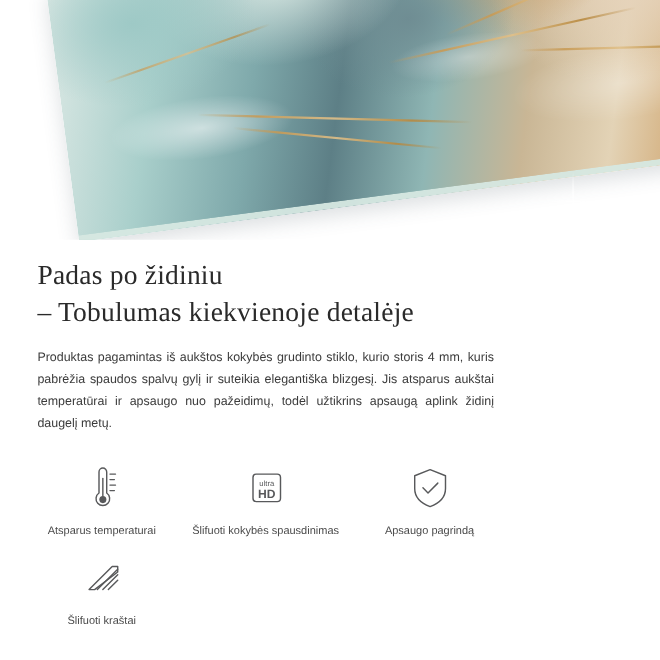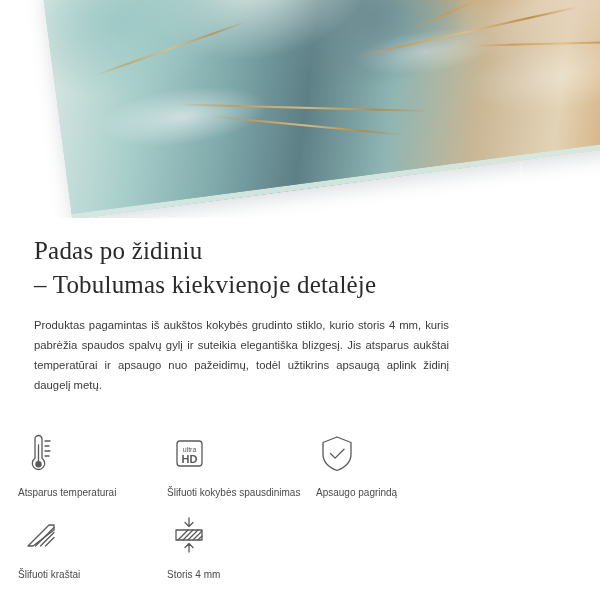--- a/index.html
+++ b/index.html
@@ -118,36 +118,36 @@
     font-weight: 400;
     margin: 0 0 14px 0;
     letter-spacing: 0.2px;
   }
   .headline .l2 { display: block; font-family: Liberation Serif, serif; }
 
   .paragraph {
     font-size: 11.3px;
     line-height: 1.78;
     color: #3b3b3b;
-    margin: 0 0 32px 0;
+    margin: 0 0 22px 0;
     max-width: 538px;
     text-align: justify;
   }
 
   
   .features {
     display: grid;
     grid-template-columns: repeat(3, 1fr);
     row-gap: 14px;
     padding: 4px 18px 0 18px;
   }
   .feature {
     display: flex;
     flex-direction: column;
-    align-items: flex-start;
+    align-items: center;
     justify-content: flex-start;
   }
   .feature-icon {
     height: 46px;
     display: flex;
     align-items: center;
     justify-content: center;
     margin-bottom: 9px;
   }
   .feature-label {
@@ -237,26 +237,15 @@
         <svg width="44" height="42" viewBox="0 0 44 42" aria-hidden="true">
           <path class="stroke" d="M10 31 L31 10 H36 V15 L15 31 Z" stroke-width="1.2"></path>
           <path class="stroke" d="M17.5 31 L36 12.5" stroke-width="1.1"></path>
           <path class="stroke" d="M22.5 31 L36 17.5" stroke-width="1.1"></path>
           <path class="stroke" d="M27.5 31 L36 22.5" stroke-width="1.1"></path>
         </svg>
       </div>
       <div class="feature-label">Šlifuoti kraštai</div>
     </div>
 
-    <div class="feature">
-      <div class="feature-icon">
-        <svg width="44" height="44" viewBox="0 0 44 44" aria-hidden="true">
-          <path class="stroke" d="M22 4 V12 M18 8.5 L22 12.5 L26 8.5"></path>
-          <path class="stroke" d="M22 38 V30 M18 33.5 L22 29.5 L26 33.5"></path>
-          <rect class="stroke" x="9" y="16" width="26" height="10"></rect>
-          <path class="stroke" d="M11 26 L21 16 M16 26 L26 16 M21 26 L31 16 M26 26 L35 17 M31 26 L35 22" stroke-width="1"></path>
-        </svg>
-      </div>
-      <div class="feature-label">Storis 4 mm</div>
-    </div>
 
   </div>
 </div>
 
 </body></html>

